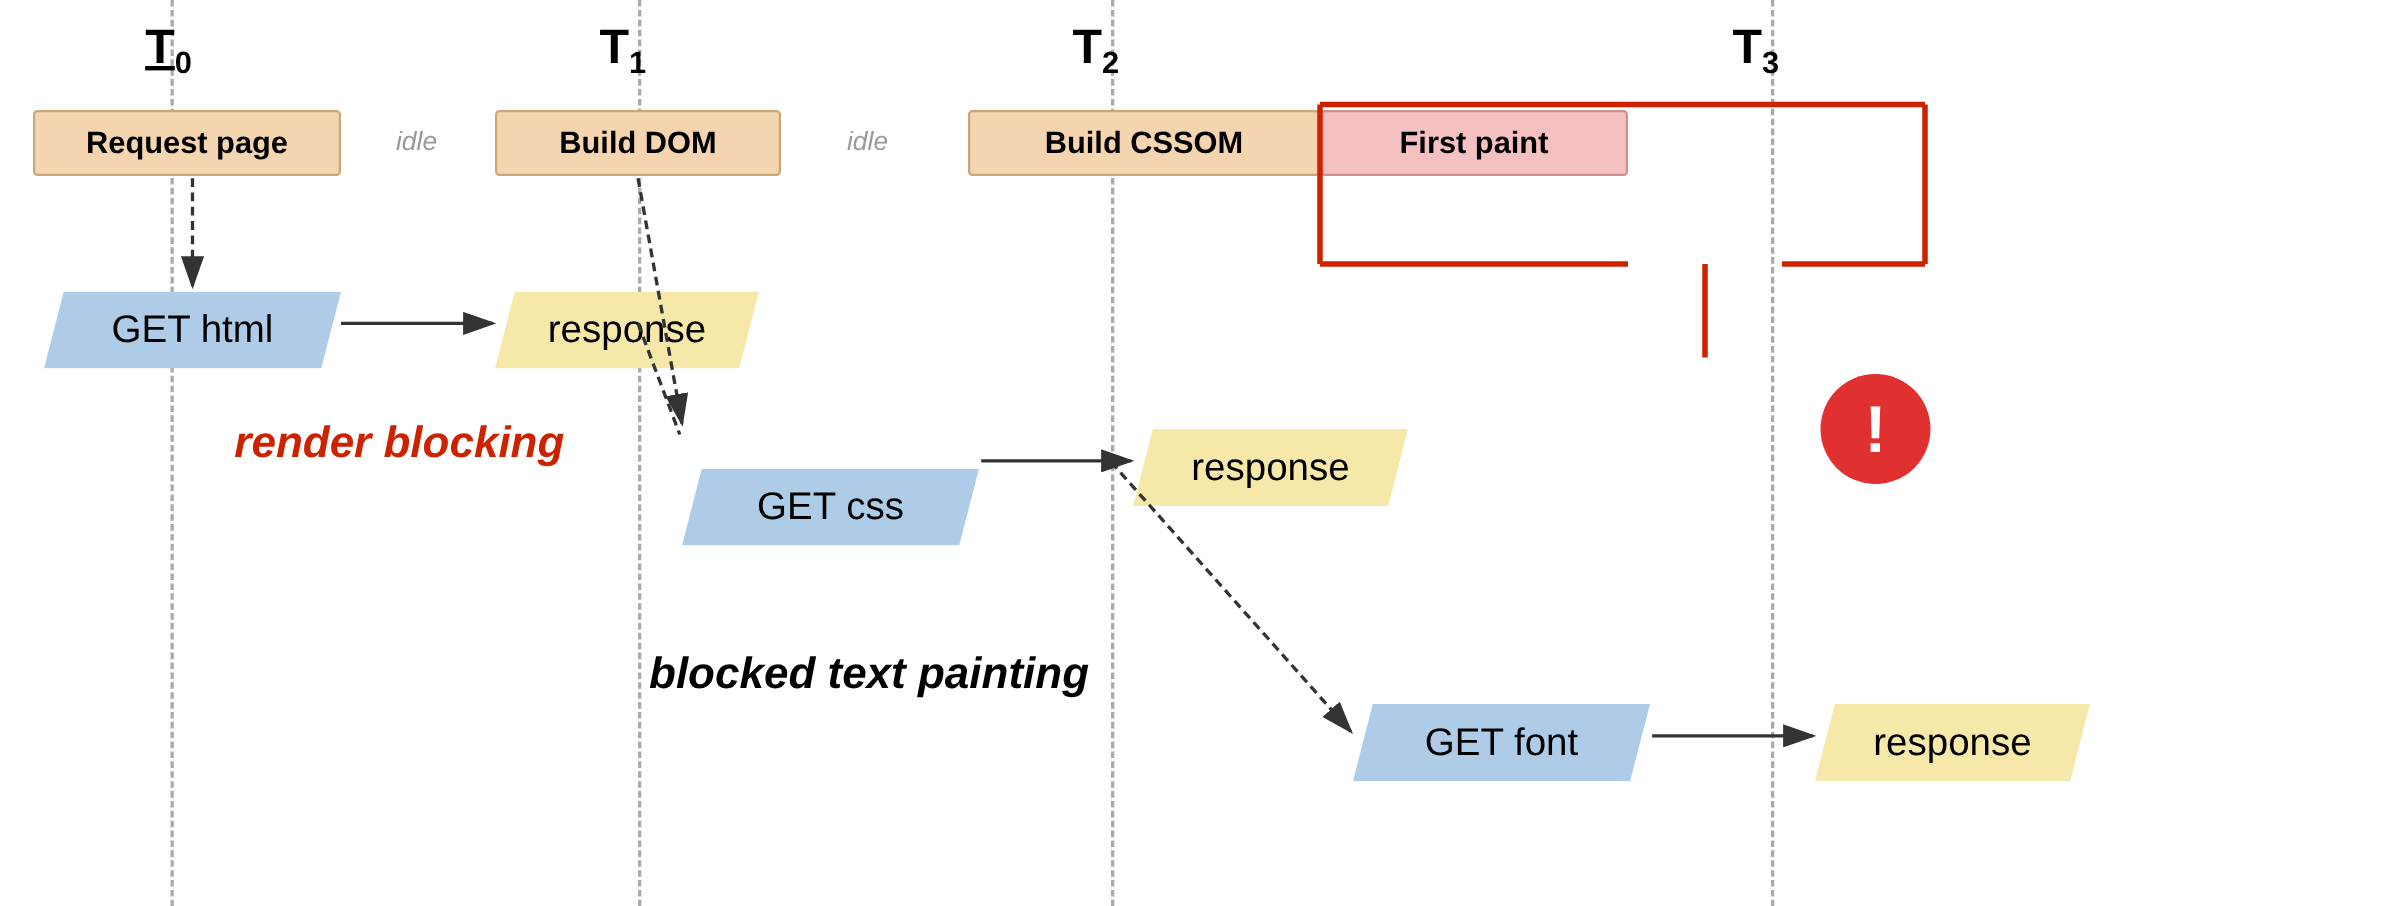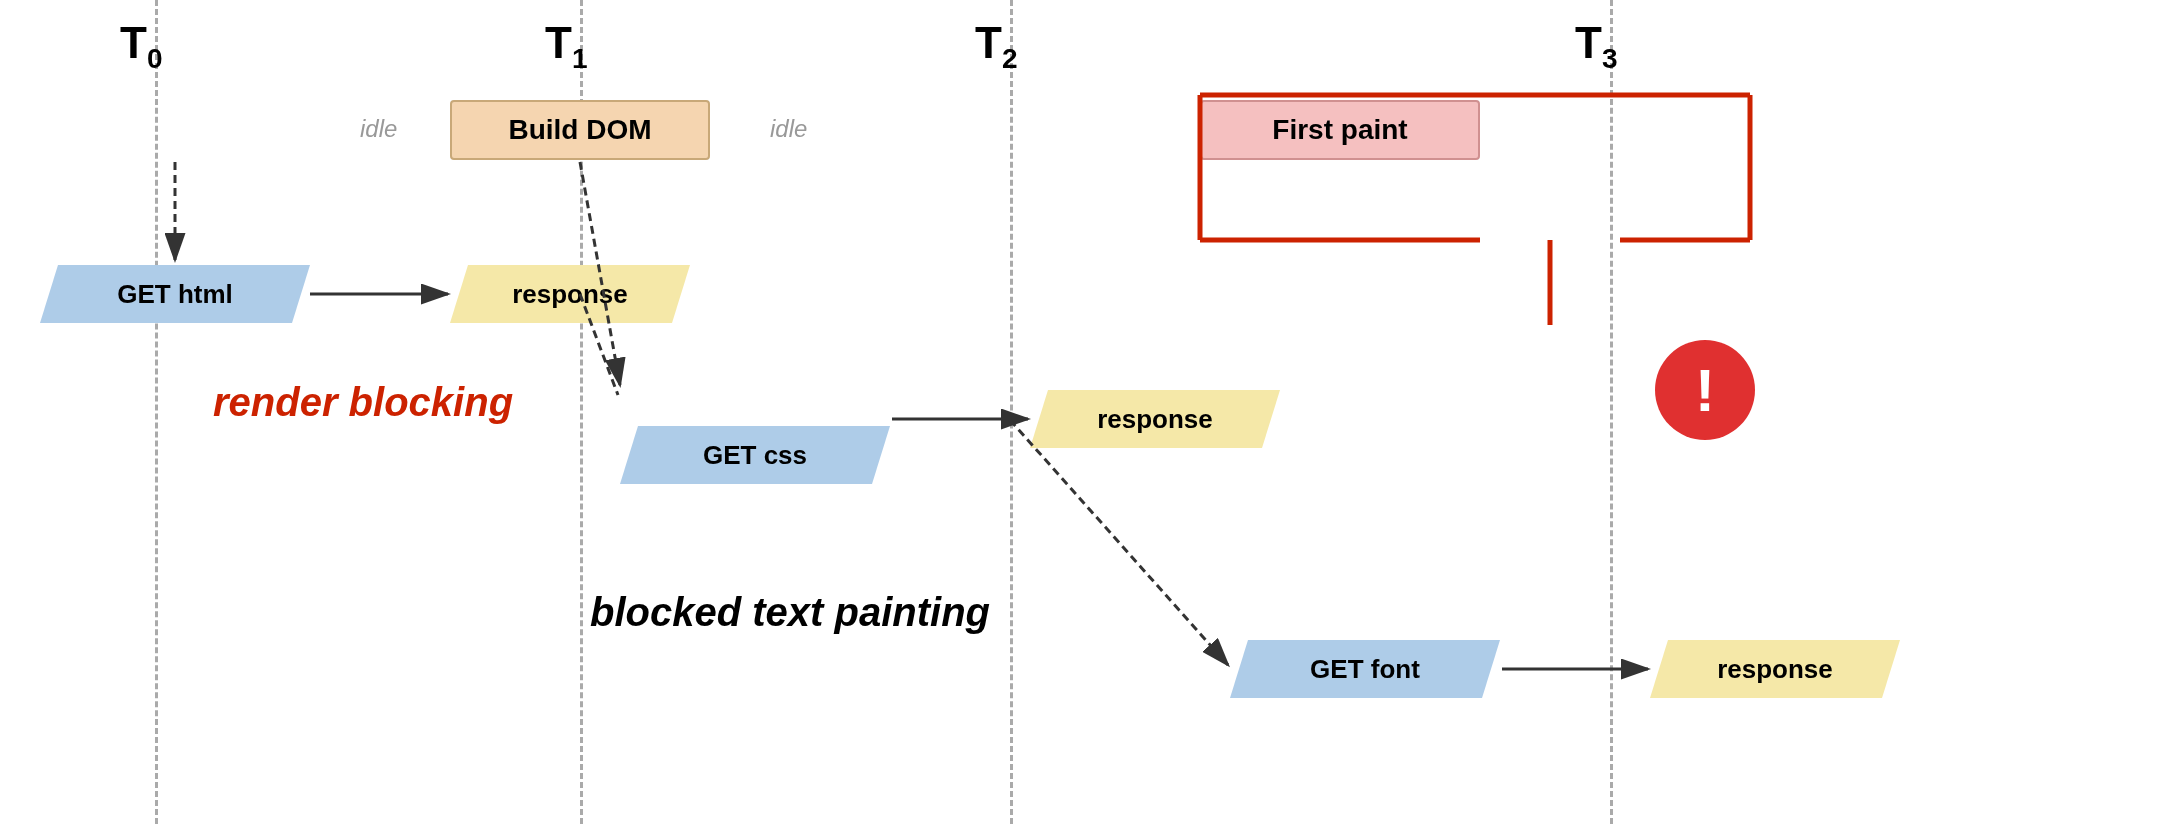--- a/index.html
+++ b/index.html
@@ -55,26 +55,26 @@
 
     .proc-request { background: #f5d5b0; border-color: #c8a878; }
     .proc-build-dom { background: #f5d5b0; border-color: #c8a878; }
     .proc-build-cssom { background: #f5d5b0; border-color: #c8a878; }
     .proc-first-paint { background: #f5c0c0; border-color: #d09090; }
     .proc-paint-text { background: #c8e8c0; border-color: #90b888; }
 
     
     .net-box {
       position: absolute;
-      height: 58px;
+      height: 70px;
       display: flex;
       align-items: center;
       justify-content: center;
-      font-size: 26px;
-      font-weight: bold;
+      font-size: 35px;
+      font-weight: normal;
       clip-path: polygon(18px 0%, 100% 0%, calc(100% - 18px) 100%, 0% 100%);
     }
     .net-blue { background: #aecce8; }
     .net-yellow { background: #f5e8a8; }
 
     
     .idle-text {
       position: absolute;
       font-size: 24px;
       font-style: italic;
@@ -128,46 +128,52 @@
 </head>
 <body>
 
 <div class="diagram">
 
   <div class="vline" style="left: 155px;"></div>
   <div class="vline" style="left: 580px;"></div>
   <div class="vline" style="left: 1010px;"></div>
   <div class="vline" style="left: 1610px;"></div>
 
-  <div class="time-label" style="left: 120px;">
+  <div class="time-label" style="left: 132px; text-decoration: underline;">
     <span>T</span><sub>0</sub>
   </div>
   <div class="time-label" style="left: 545px;">
     <span>T</span><sub>1</sub>
   </div>
   <div class="time-label" style="left: 975px;">
     <span>T</span><sub>2</sub>
   </div>
   <div class="time-label" style="left: 1575px;">
     <span>T</span><sub>3</sub>
   </div>
 
+  <div class="proc-box proc-request" style="left: 30px; top: 100px; width: 280px;">
+    <span>Request page</span>
+  </div>
 
   <div class="idle-text" style="left: 360px; top: 115px;">
     <span>idle</span>
   </div>
 
   <div class="proc-box proc-build-dom" style="left: 450px; top: 100px; width: 260px;">
     <span>Build DOM</span>
   </div>
 
   <div class="idle-text" style="left: 770px; top: 115px;">
     <span>idle</span>
   </div>
 
+  <div class="proc-box proc-build-cssom" style="left: 880px; top: 100px; width: 320px;">
+    <span>Build CSSOM</span>
+  </div>
 
   <div class="proc-box proc-first-paint" style="left: 1200px; top: 100px; width: 280px;">
     <span>First paint</span>
   </div>
 
 
   <div class="net-box net-blue" style="left: 40px; top: 265px; width: 270px;">
     <span>GET html</span>
   </div>
 

